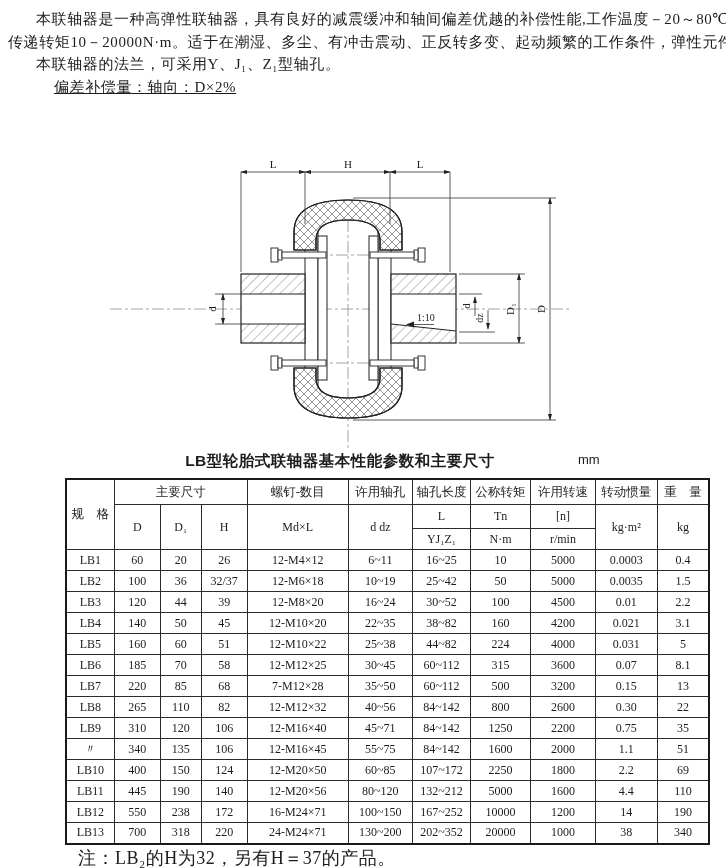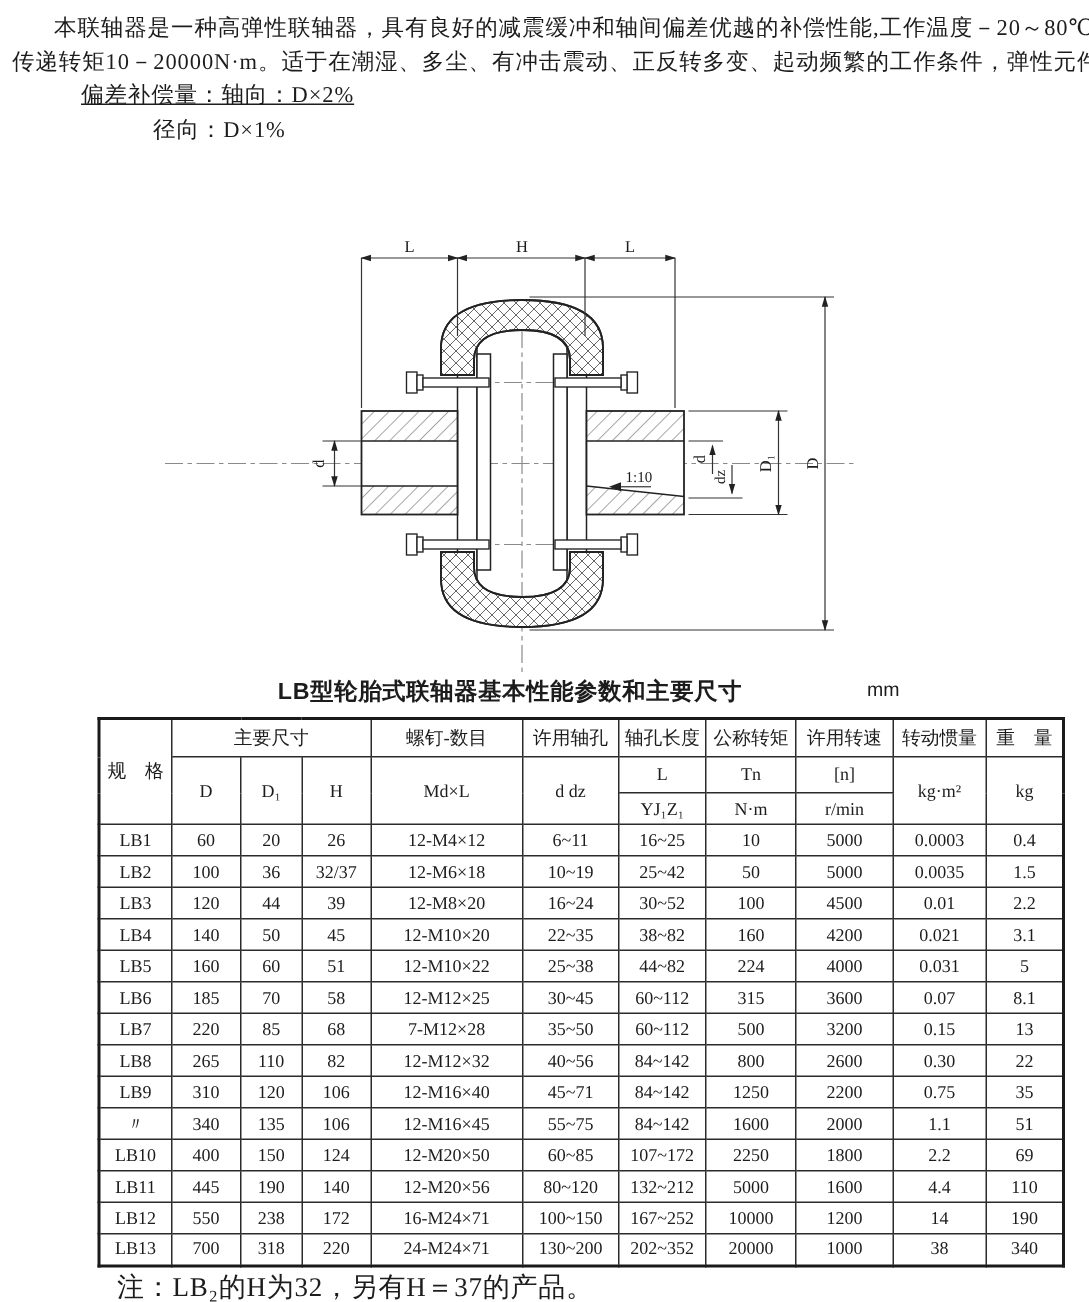--- a/index.html
+++ b/index.html
@@ -39,22 +39,22 @@
   svg text{font-family:"Liberation Serif","DejaVu Serif",serif;}
 </style>
 </head>
 <body>
 
 <div class="doc">
 
   <div class="intro">
     <div class="ln ind-1">本联轴器是一种高弹性联轴器，具有良好的减震缓冲和轴间偏差优越的补偿性能,工作温度－20～80℃，</div>
     <div class="ln">传递转矩10－20000N·m。适于在潮湿、多尘、有冲击震动、正反转多变、起动频繁的工作条件，弹性元件是</div>
+    <div class="ln ind-1">本联轴器的法兰，可采用Y、J₁、Z₁型轴孔。</div>
     <div class="ln ind-2">偏差补偿量：轴向：D×2%</div>
-    <div class="ln ind-3">径向：D×1%</div>
   </div>
 
   <div class="figure">
     <svg width="522" height="292" viewBox="0 0 522 292">
       <defs>
         <pattern id="h45" width="7" height="7" patternUnits="userSpaceOnUse" patternTransform="rotate(45)">
           <line x1="0" y1="0" x2="0" y2="7" stroke="#555" stroke-width="0.7"></line>
         </pattern>
         <pattern id="xh" width="8" height="8" patternUnits="userSpaceOnUse">
           <path d="M0,8 L8,0 M0,0 L8,8" stroke="#555" stroke-width="0.6"></path>

